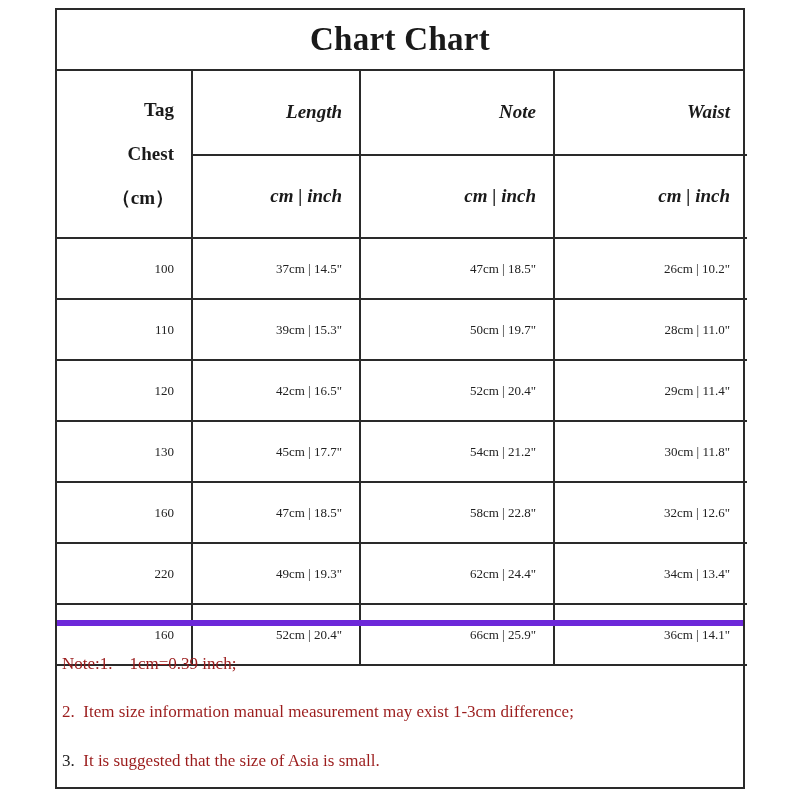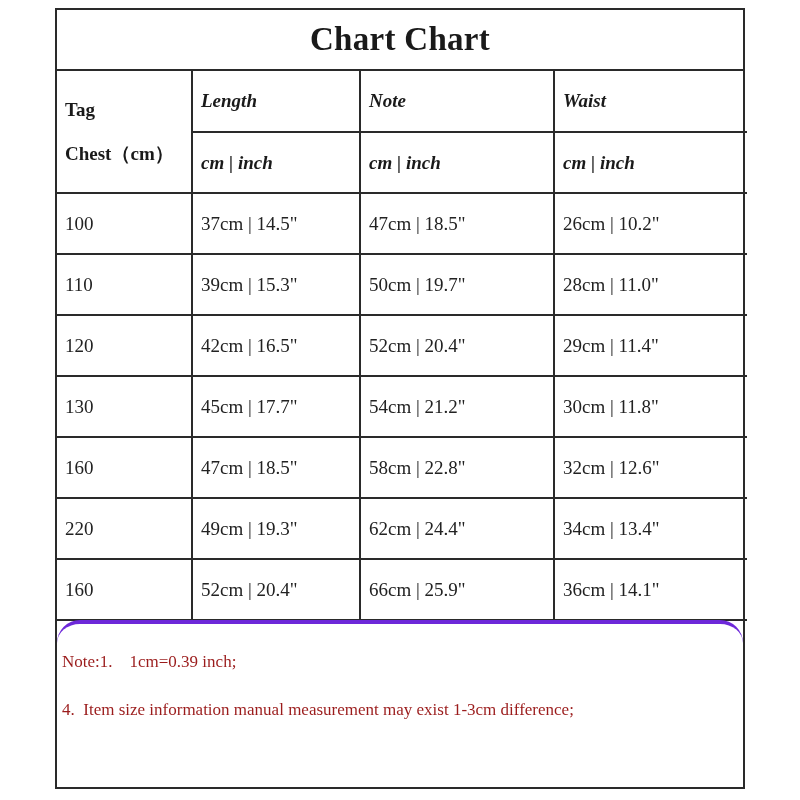--- a/index.html
+++ b/index.html
@@ -6,30 +6,30 @@
   body { width:800px; height:800px; position:relative; overflow:hidden;
          font-family: "Liberation Serif", "DejaVu Serif", serif; color:#1a1a1a; }
   .chart { position:absolute; left:55px; top:8px; width:690px; height:781px;
            border:2px solid #2a2a2a; box-sizing:border-box; }
   .title-row { position:absolute; left:0; top:0; width:100%; height:61px;
                border-bottom:2px solid #2a2a2a; box-sizing:border-box;
                display:flex; align-items:center; justify-content:center;
                font-weight:bold; font-size:33px; letter-spacing:0.3px; }
   table.grid { position:absolute; left:0; top:61px; width:100%;
                border-collapse:collapse; table-layout:fixed; }
-  table.grid td, table.grid th { border:2px solid #2a2a2a; text-align:left;
-               vertical-align:middle; padding:8px; height:57px; box-sizing:border-box; }
+  table.grid td, table.grid th { border:2px solid #2a2a2a; text-align:right;
+               vertical-align:middle; padding:17px; height:57px; box-sizing:border-box; }
   table.grid tr:first-child td, table.grid tr:first-child th { border-top:none; }
   table.grid td:first-child, table.grid th:first-child { border-left:none; }
   table.grid td:last-child, table.grid th:last-child { border-right:none; }
   .hdr { font-weight:bold; font-size:19px;font-style:italic; }
   .tag-hdr { font-weight:bold; font-size:19px; line-height:44px; }
-  .cell { font-size:19px; color:#222; }
+  .cell { font-size:13px; color:#222; }
   .notes { position:absolute; left:0; top:610px; width:100%; height:169px;
-           border-top:4px solid #6d28d9; box-sizing:border-box; padding-left:4px;border-radius:23px; }
+           border-top:6px solid #6d28d9; box-sizing:border-box; padding-left:4px; }
   .note { position:absolute; left:5px; font-size:17px; color:#9b1c1c; white-space:pre; }
   .note .num-black { color:#222; }
 </style>
 </head>
 <body>
 
 <div class="chart">
   <div class="title-row">Chart Chart</div>
 
   <table class="grid">
@@ -95,15 +95,16 @@
       <td class="cell" style="height:61px">160</td>
       <td class="cell">52cm | 20.4"</td>
       <td class="cell">66cm | 25.9"</td>
       <td class="cell">36cm | 14.1"</td>
     </tr>
   </tbody>
     </table>
 
   <div class="notes">
     <div class="note" style="top:28px">Note:1.    1cm=0.39 inch;</div>
-    <div class="note" style="top:76px">4.  Item size information manual measurement may exist 1-3cm difference;</div>
+    <div class="note" style="top:76px">2.  Item size information manual measurement may exist 1-3cm difference;</div>
+    <div class="note" style="top:125px"><span class="num-black">3.</span><span>  It is suggested that the size of Asia is small.</span></div>
   </div>
 </div>
 
 </body></html>

